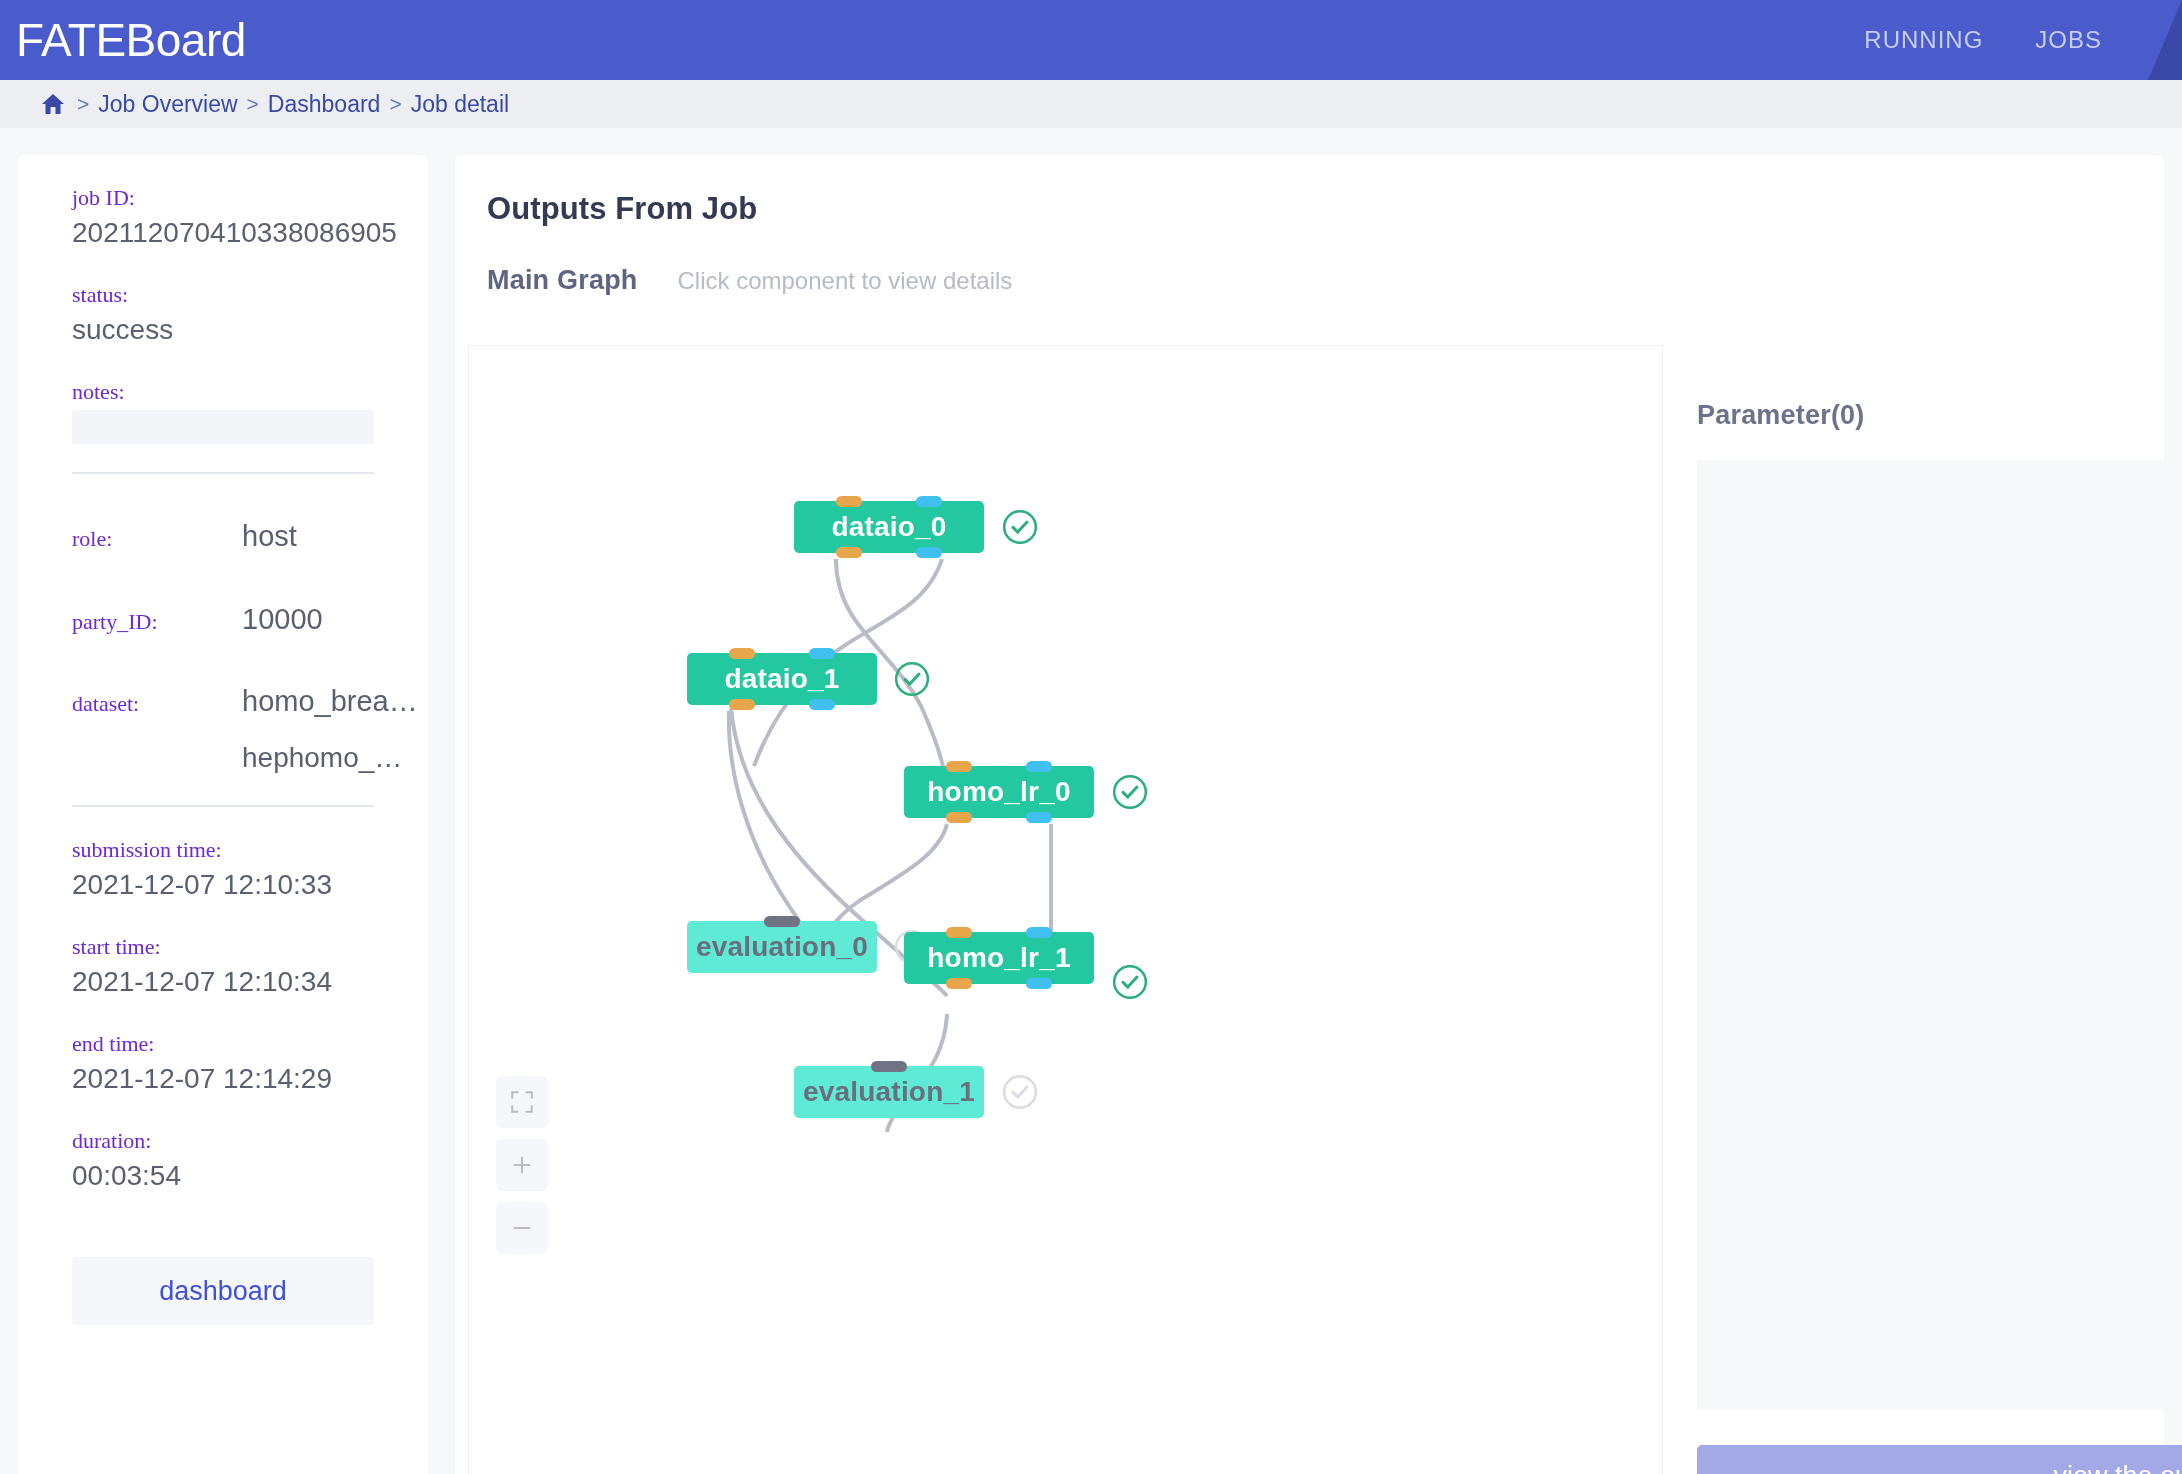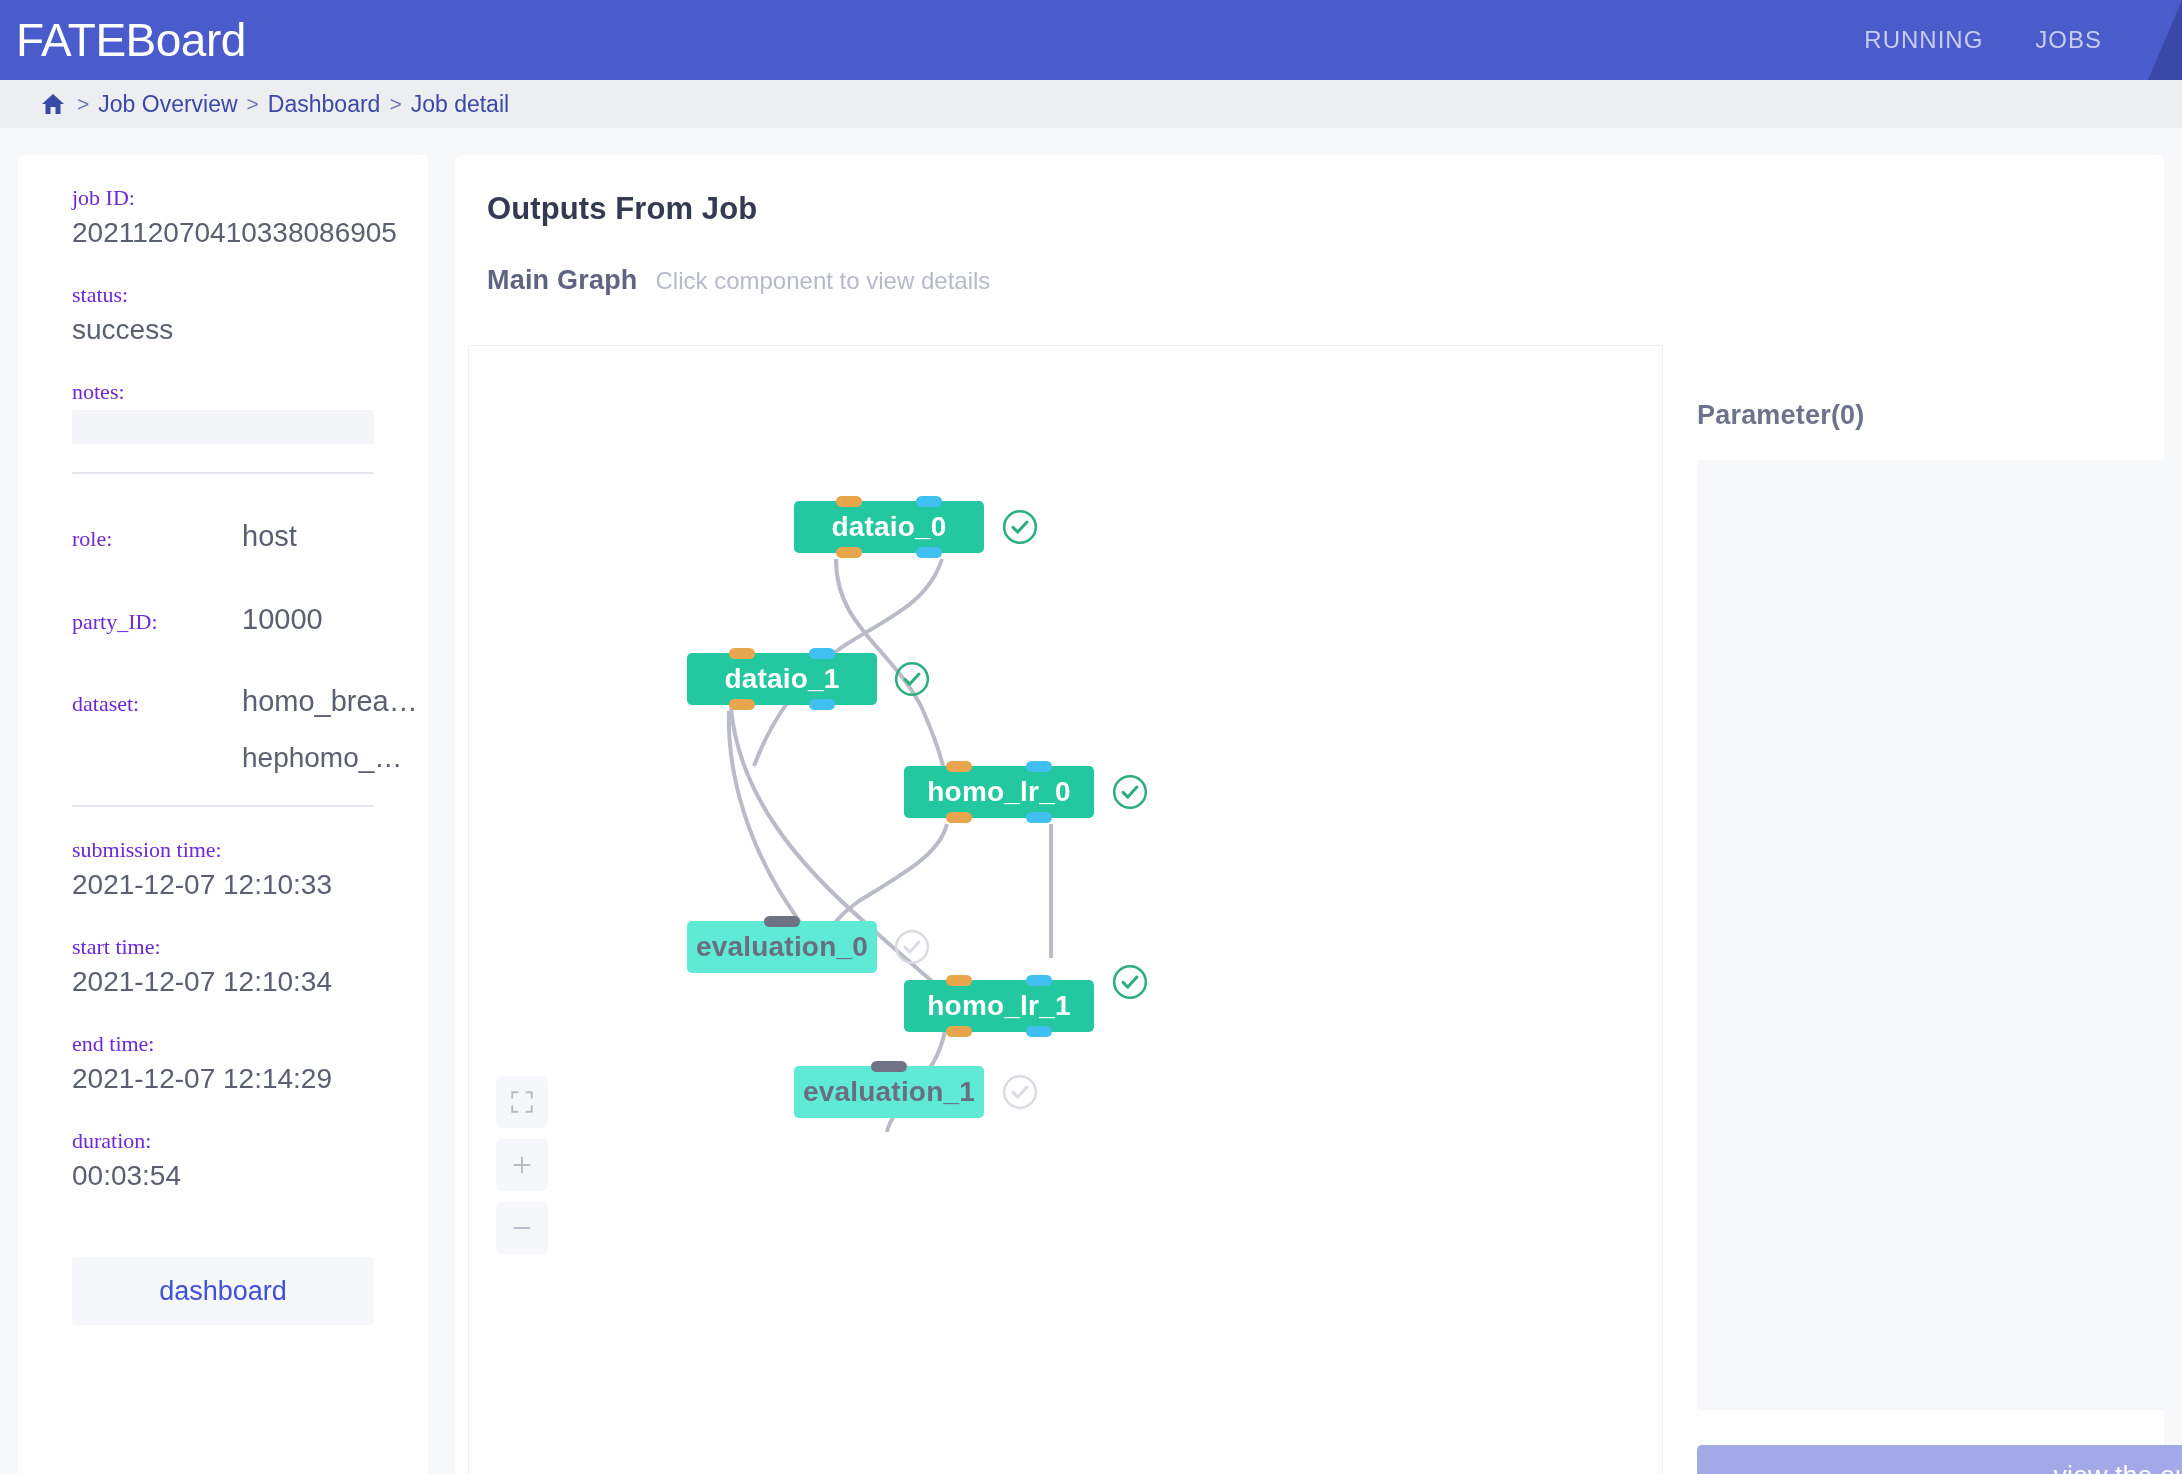--- a/index.html
+++ b/index.html
@@ -113,20 +113,21 @@
     background: #ffffff; border-radius: 6px;
     padding: 0;
   }
   .maincard h2 {
     font-size: 31px; font-weight: 700; color: #343a52;
     padding: 36px 0 0 32px; letter-spacing: 0.1px;
   }
   .subrow {
     display: flex; align-items: baseline;
     padding: 38px 0 0 32px;
+    gap: 22px;
   }
   .subtitle {
     font-size: 27px; font-weight: 700; color: #5f6580;
     letter-spacing: 0.2px;
   }
   .subhint {
     font-size: 24px; color: #b6bac9; margin-left: 18px;
   }
   .param-title {
     position: absolute; left: 1242px; top: 245px;
@@ -356,21 +357,21 @@
         <span class="port grey"></span>
         <span>evaluation_0</span>
       </div>
       <span class="statusicon" style="left:424px; top:582px;">
         <svg width="38" height="38" viewBox="0 0 24 24">
             <circle cx="12" cy="12" r="10" fill="none" stroke="#dadce3" stroke-width="1.6"></circle>
             <path d="M7.6 12.2 L10.6 15.2 L16.4 8.9" fill="none" stroke="#dadce3" stroke-width="1.9" stroke-linecap="round" stroke-linejoin="round"></path>
           </svg>
       </span>
 
-      <div class="node active" style="left:435px; top:634px; width:190px;">
+      <div class="node active" style="left:435px; top:586px; width:190px;">
         <span class="port in"></span>
         <span class="port in2"></span>
         <span class="port out"></span>
         <span class="port out2"></span>
         <span>homo_lr_1</span>
       </div>
       <span class="statusicon" style="left:642px; top:617px;">
         <svg width="38" height="38" viewBox="0 0 24 24">
             <circle cx="12" cy="12" r="10" fill="none" stroke="#2cae7e" stroke-width="1.6"></circle>
             <path d="M7.6 12.2 L10.6 15.2 L16.4 8.9" fill="none" stroke="#2cae7e" stroke-width="1.9" stroke-linecap="round" stroke-linejoin="round"></path>

